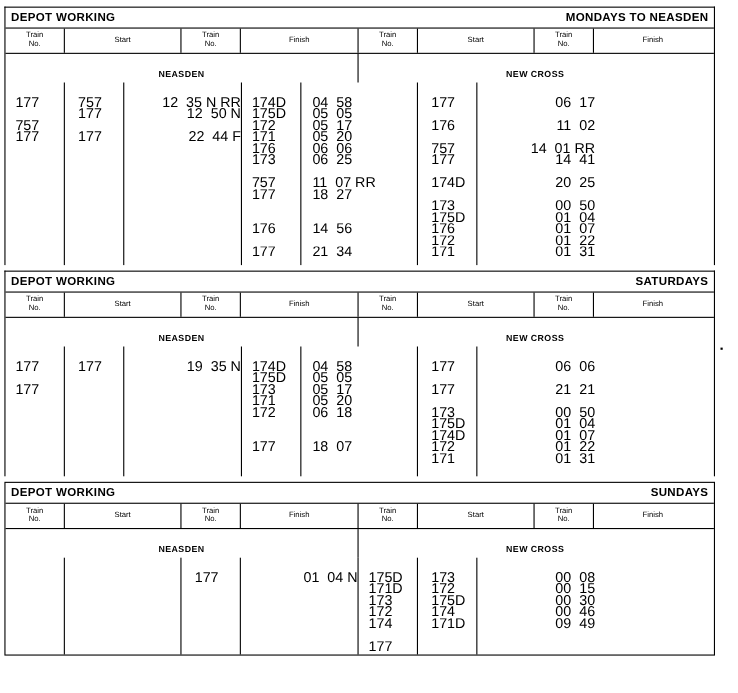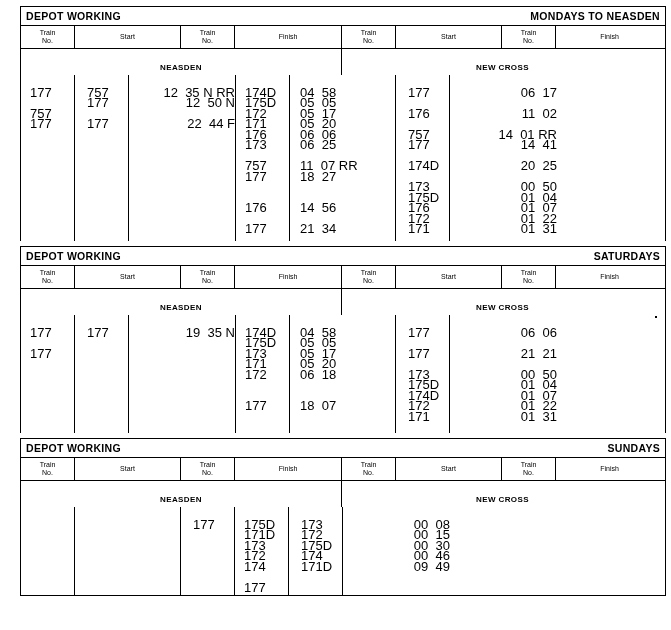--- a/index.html
+++ b/index.html
@@ -13,21 +13,21 @@
   }
   .page {
     position: relative;
     width: 671px;
     height: 630px;
     background: #ffffff;
     overflow: hidden;
   }
   .sheet {
     position: absolute;
-    left: 20px;
+    left: 4px;
     top: 6px;
     width: 646px;
   }
   .block {
     border: 1.6px solid #000;
     border-bottom: none;
     box-sizing: border-box;
   }
   .block.last {
     border-bottom: 1.6px solid #000;
@@ -440,20 +440,25 @@
         <div class="col st">
           <div class="ln"></div>
           <div class="ln"></div>
           <div class="ln"></div>
         </div>
         <div class="col tn2">
           <div class="ln"></div>
           <div class="ln">177</div>
           <div class="ln"></div>
         </div>
+        <div class="col fi sep">
+          <div class="ln"></div>
+          <div class="ln">01  04 N</div>
+          <div class="ln"></div>
+        </div>
         <div class="col tn">
           <div class="ln"></div>
           <div class="ln">175D</div>
           <div class="ln">171D</div>
           <div class="ln">173</div>
           <div class="ln">172</div>
           <div class="ln">174</div>
           <div class="ln"></div>
           <div class="ln">177</div>
         </div>

